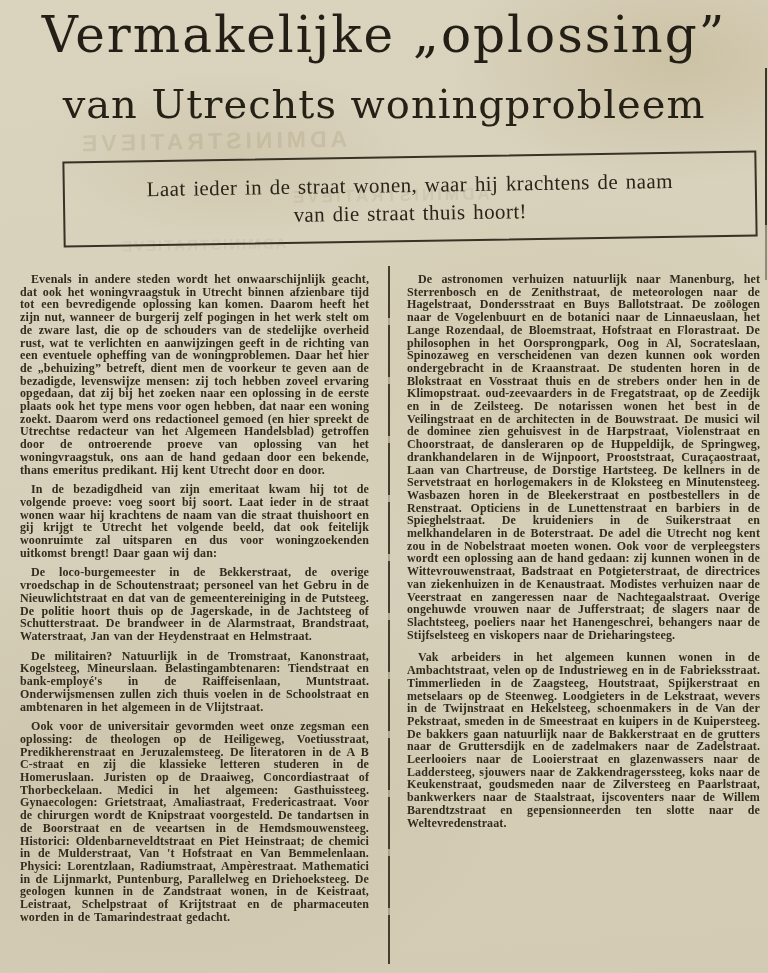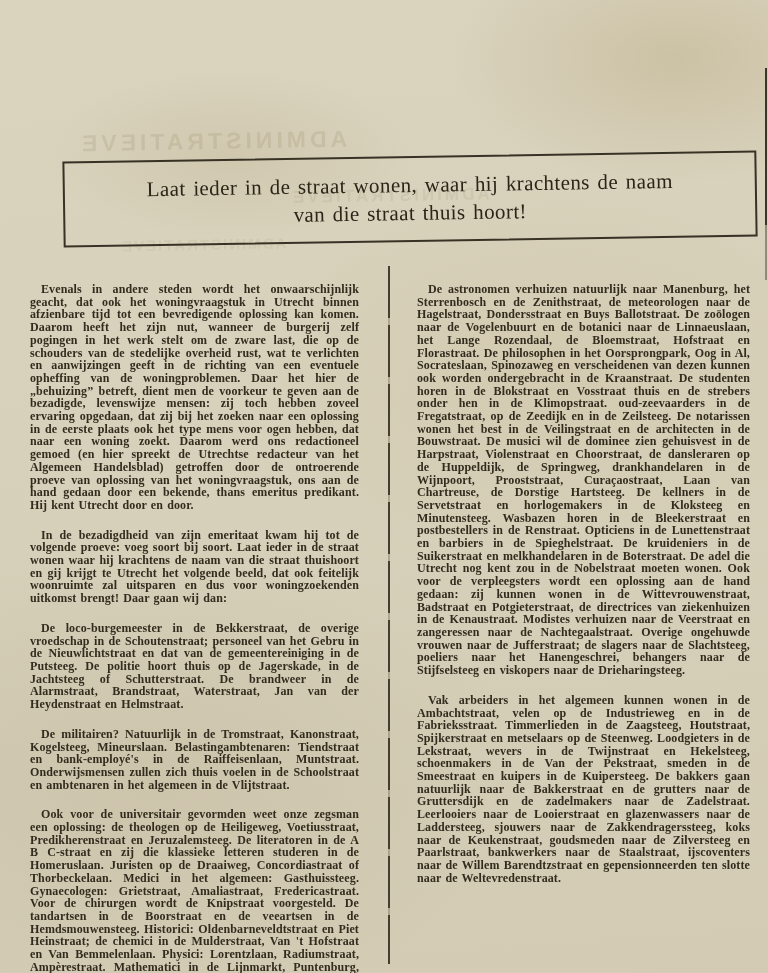--- a/index.html
+++ b/index.html
@@ -47,37 +47,39 @@
     position:absolute;left:388px;top:266px;height:698px;width:2px;
     background:repeating-linear-gradient(180deg,#453e30 0 52px, rgba(69,62,48,0.28) 52px 59px);
   }
   .cols{
     position:absolute;top:266px;left:13px;width:754px;display:flex;gap:24px;
   }
   .col{min-width:0;}
   .col.left{flex:0 0 363px;}
   .col.right{flex:0 0 367px;}
   .para{
-    margin:17px;text-align:justify;
+    margin:7px;text-align:justify;
     font-size:12px;line-height:12.7px;font-weight:bold;
     letter-spacing:0.12px;word-spacing:1px;color:#332c1e;
   }
   .indent{text-indent:11px;}
   .gap{margin-top:10px;}
   .gap2{margin-top:13px;}
 </style>
 </head>
 <body>
 
 <div class="page">
 
   <div class="bleed bleed1">ADMINISTRATIEVE</div>
   <div class="bleed bleed2">ADMINISTRATIEVE</div>
   <div class="bleed bleed3">ADMINISTRATIEVE</div>
 
+  <h1 class="title1">Vermakelijke „oplossing”</h1>
+  <h2 class="title2">van Utrechts woningprobleem</h2>
 
   <div class="banner">
     <div>Laat ieder in de straat wonen, waar hij krachtens de naam</div>
     <div>van die straat thuis hoort!</div>
   </div>
 
   <div class="edge-rule"></div>
   <div class="col-divider"></div>
 
   <div class="cols">

